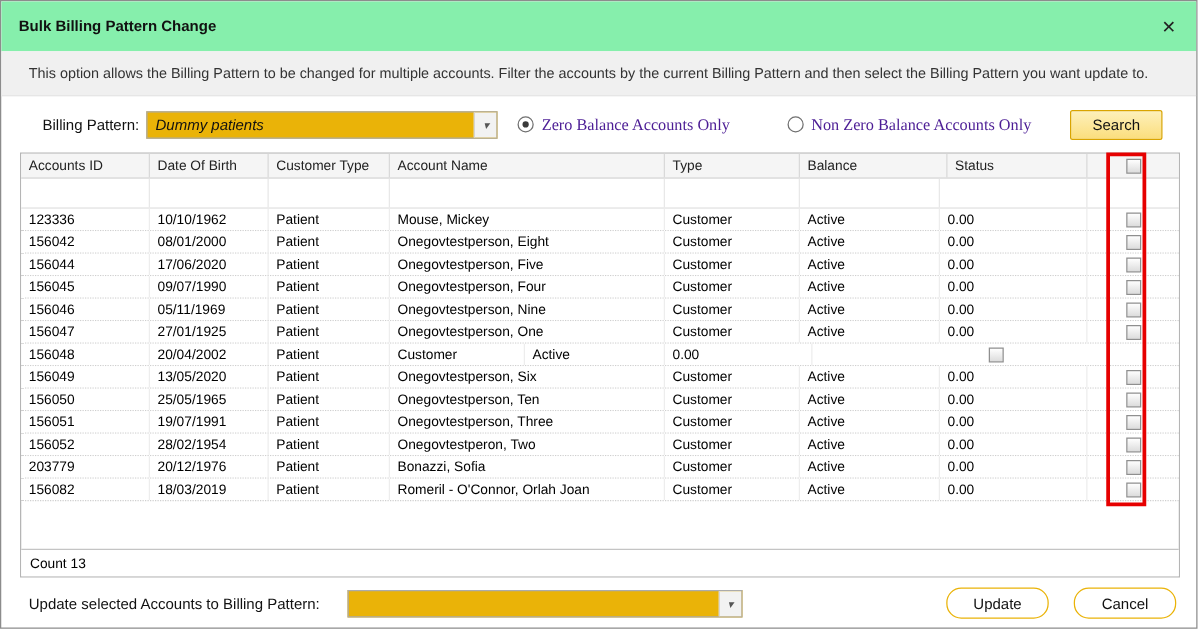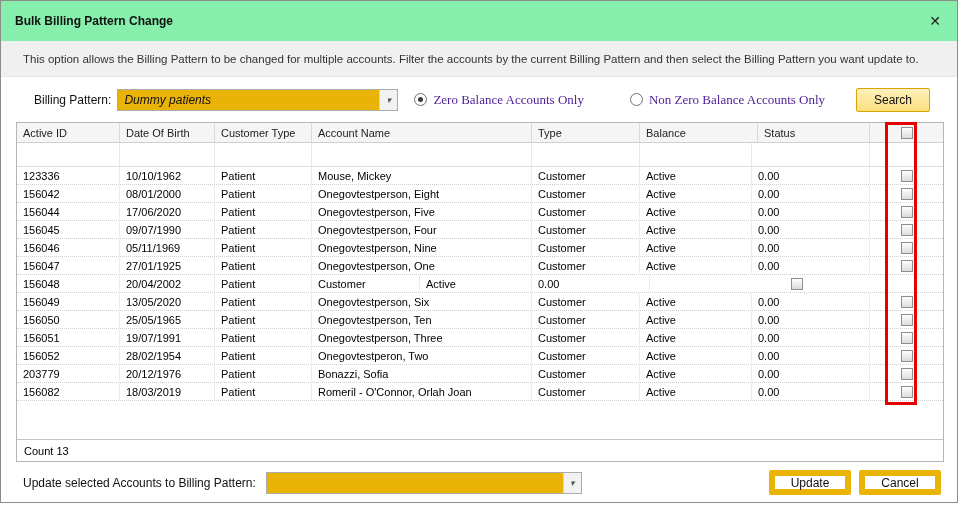--- a/index.html
+++ b/index.html
@@ -73,25 +73,25 @@
     background:linear-gradient(#fefefe, #dcdcdc); cursor:pointer;
   }
   .c0{width:103px}.c1{width:95px}.c2{width:97px}.c3{width:220px}.c4{width:108px}.c5{width:112px}.c6{width:118px}
   .filler { flex:1 1 auto; }
   .count-row {
     flex:0 0 auto; height:22px; border-top:1px solid #c4c4c4;
     display:flex; align-items:center; padding-left:7px;
     font-size:11px; color:#000; background:#fff;
   }
   
-  .footer { height:41px; display:flex; align-items:center; padding:0 16px; }
+  .footer { height:41px; display:flex; align-items:center; padding:0 16px;gap:12px; }
   .footer-label { font-size:12px; color:#111; margin-left:6px; }
   .footer-combo { width:316px; margin-left:10px; }
   .btn {
-    width:82px; height:25px; background:#fff; border:6px solid #eab308; border-radius:2px;
+    width:82px; height:25px; background:#fff; border:1px solid #eab308; border-radius:12px;
     font-family:"Liberation Sans",sans-serif; font-size:12px; color:#111; cursor:pointer;text-align:center;
   }
   .update-btn { margin-left:auto; }
   .cancel-btn { margin-left:8px; }
   
   .annotation {
     position:absolute; left:884px; top:121px; width:32px; height:283px;
     border:3px solid #e60000; pointer-events:none;
   }
 </style>
@@ -121,21 +121,21 @@
     </label>
     <label class="radio radio-nonzero">
       <span class="radio-circle" id="radio-nonzero-circle"></span>
       <span>Non Zero Balance Accounts Only</span>
     </label>
     <button class="search-btn">Search</button>
   </div>
 
   <div class="grid">
     <div class="grid-header" id="grid-header">
-        <div class="hcell c0">Active ID</div>
+        <div class="hcell c0">Accounts ID</div>
         <div class="hcell c1">Date Of Birth</div>
         <div class="hcell c2">Customer Type</div>
         <div class="hcell c3">Account Name</div>
         <div class="hcell c4">Type</div>
         <div class="hcell c6">Balance</div>
         <div class="hcell c5">Status</div>
         <div class="hcheck">
           <div class="checkbox"></div>
         </div>
       </div>

